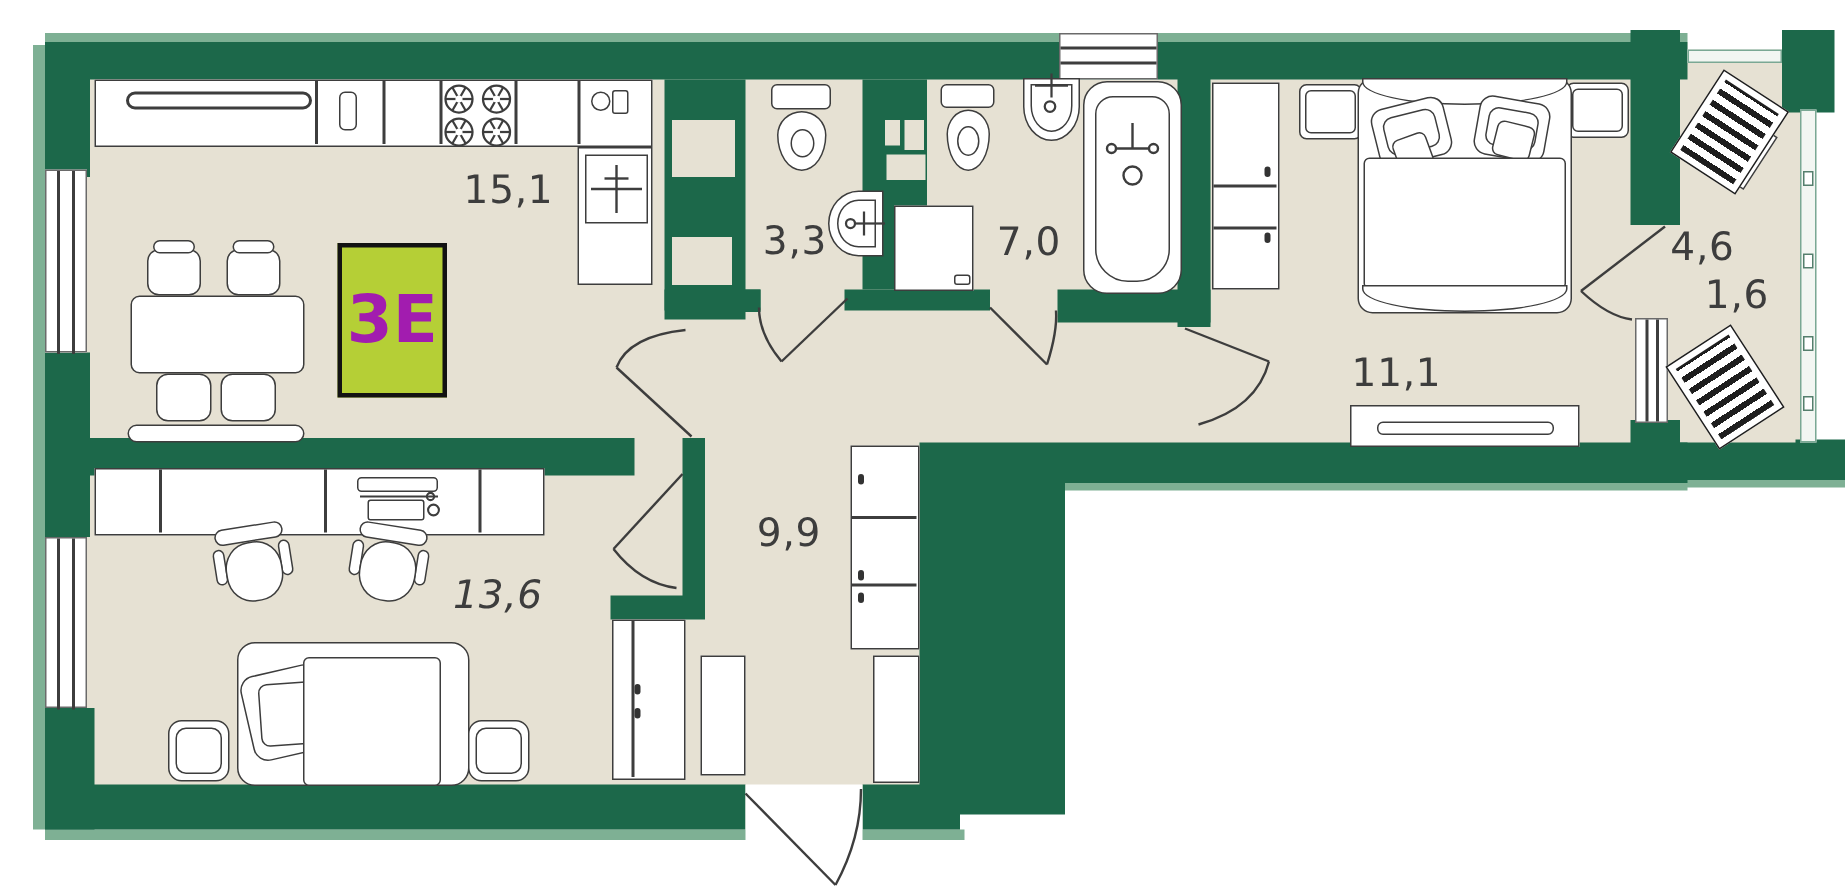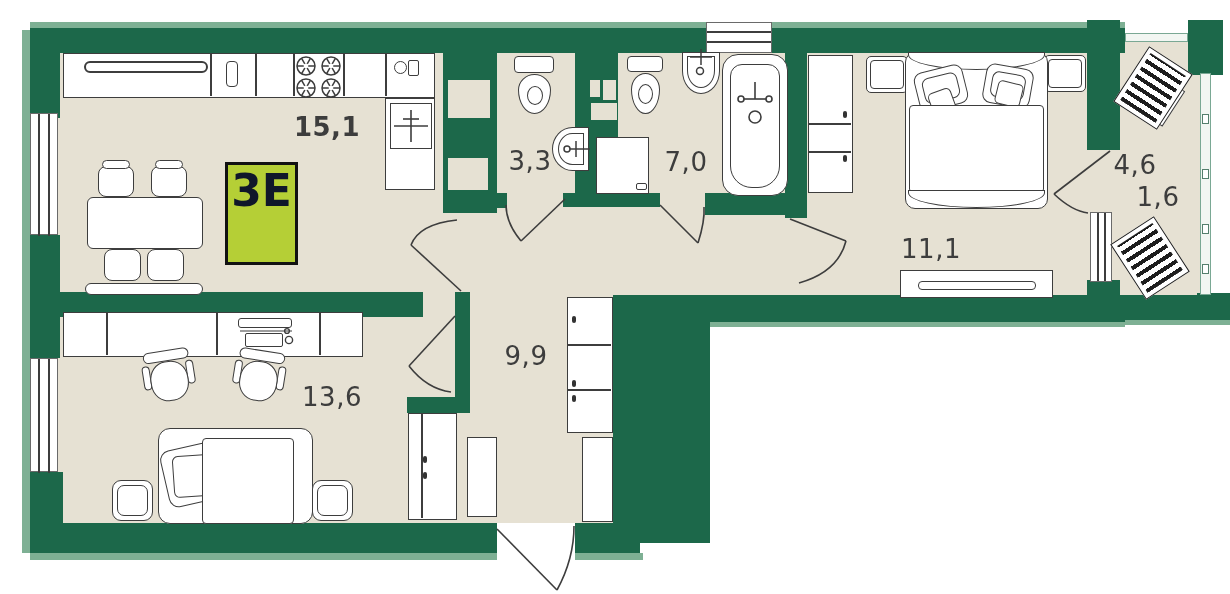--- a/index.html
+++ b/index.html
@@ -6,22 +6,22 @@
   .plan{position:relative;width:1230px;height:594px;background:#fff;overflow:hidden;
         font-family:"DejaVu Sans","Liberation Sans",sans-serif;}
   .abs{position:absolute;box-sizing:border-box;}
   .f{position:absolute;background:var(--floor,#e6e1d3);}
   .w{position:absolute;background:var(--wall,#1c684a);}
   .e{position:absolute;background:var(--walllight,#7eb094);}
   .s{position:absolute;background:var(--floor,#e6e1d3);}
   .fur{position:absolute;box-sizing:border-box;background:#fff;border:1.5px solid var(--line,#3d3d3d);}
   .lbl{position:absolute;transform:translate(-50%,-50%);color:#3d3d3d;font-size:26px;
        letter-spacing:0.5px;white-space:nowrap;}
-  .badge{position:absolute;display:flex;justify-content:center;
-         background:var(--badge,#b5cf36);border:3px solid #121212;color:#0f172a;
+  .badge{position:absolute;display:flex;align-items:center;justify-content:center;
+         background:var(--badge,#b5cf36);border:3px solid #121212;color:#a21caf;
          font-size:44px;font-weight:700;}
   .vline{position:absolute;width:1.5px;background:var(--line,#3d3d3d);}
   .hline{position:absolute;height:1.5px;background:var(--line,#3d3d3d);}
   .dot{position:absolute;width:4px;height:7px;border-radius:2px;background:#333;}
   .win{position:absolute;box-sizing:border-box;background:#fff;border:1px solid #6a6a6a;}
   .glz{position:absolute;box-sizing:border-box;background:#f2f6f2;border:1px solid #7aa894;}
   .stripe{position:absolute;box-sizing:border-box;background:#fff;border:1.5px solid #1e1e1e;
           padding:4px;background-clip:border-box;}
   .stripe>i{display:block;width:100%;height:100%;
           background:repeating-linear-gradient(0deg,#1e1e1e 0 4px,#fff 4px 9px);}
@@ -296,22 +296,22 @@
       <circle cx="755" cy="117" r="6"></circle>
     </g>
 
     <g stroke="#3d3d3d" stroke-width="1.4" fill="none">
       <circle cx="287" cy="331" r="2.4"></circle>
         <circle cx="289" cy="340" r="3.6"></circle>
         <line x1="240" y1="331" x2="292" y2="331" stroke-width="1.2"></line>
     </g>
   </svg>
 
-  <div class="lbl" style="left:327px;top:127px;font-weight:bold;">15,1</div>
+  <div class="lbl" style="left:339px;top:127px;">15,1</div>
   <div class="lbl" style="left:530px;top:161px;">3,3</div>
   <div class="lbl" style="left:686px;top:162px;">7,0</div>
   <div class="lbl" style="left:931px;top:249px;text-align:right;">11,1</div>
   <div class="lbl" style="left:526px;top:356px;">9,9</div>
-  <div class="lbl" style="left:332px;top:397px;">13,6</div>
+  <div class="lbl" style="left:332px;top:397px;font-style:italic;">13,6</div>
   <div class="lbl" style="left:1135px;top:165px;">4,6</div>
   <div class="lbl" style="left:1158px;top:197px;">1,6</div>
 
 </div>
 
 </body></html>

